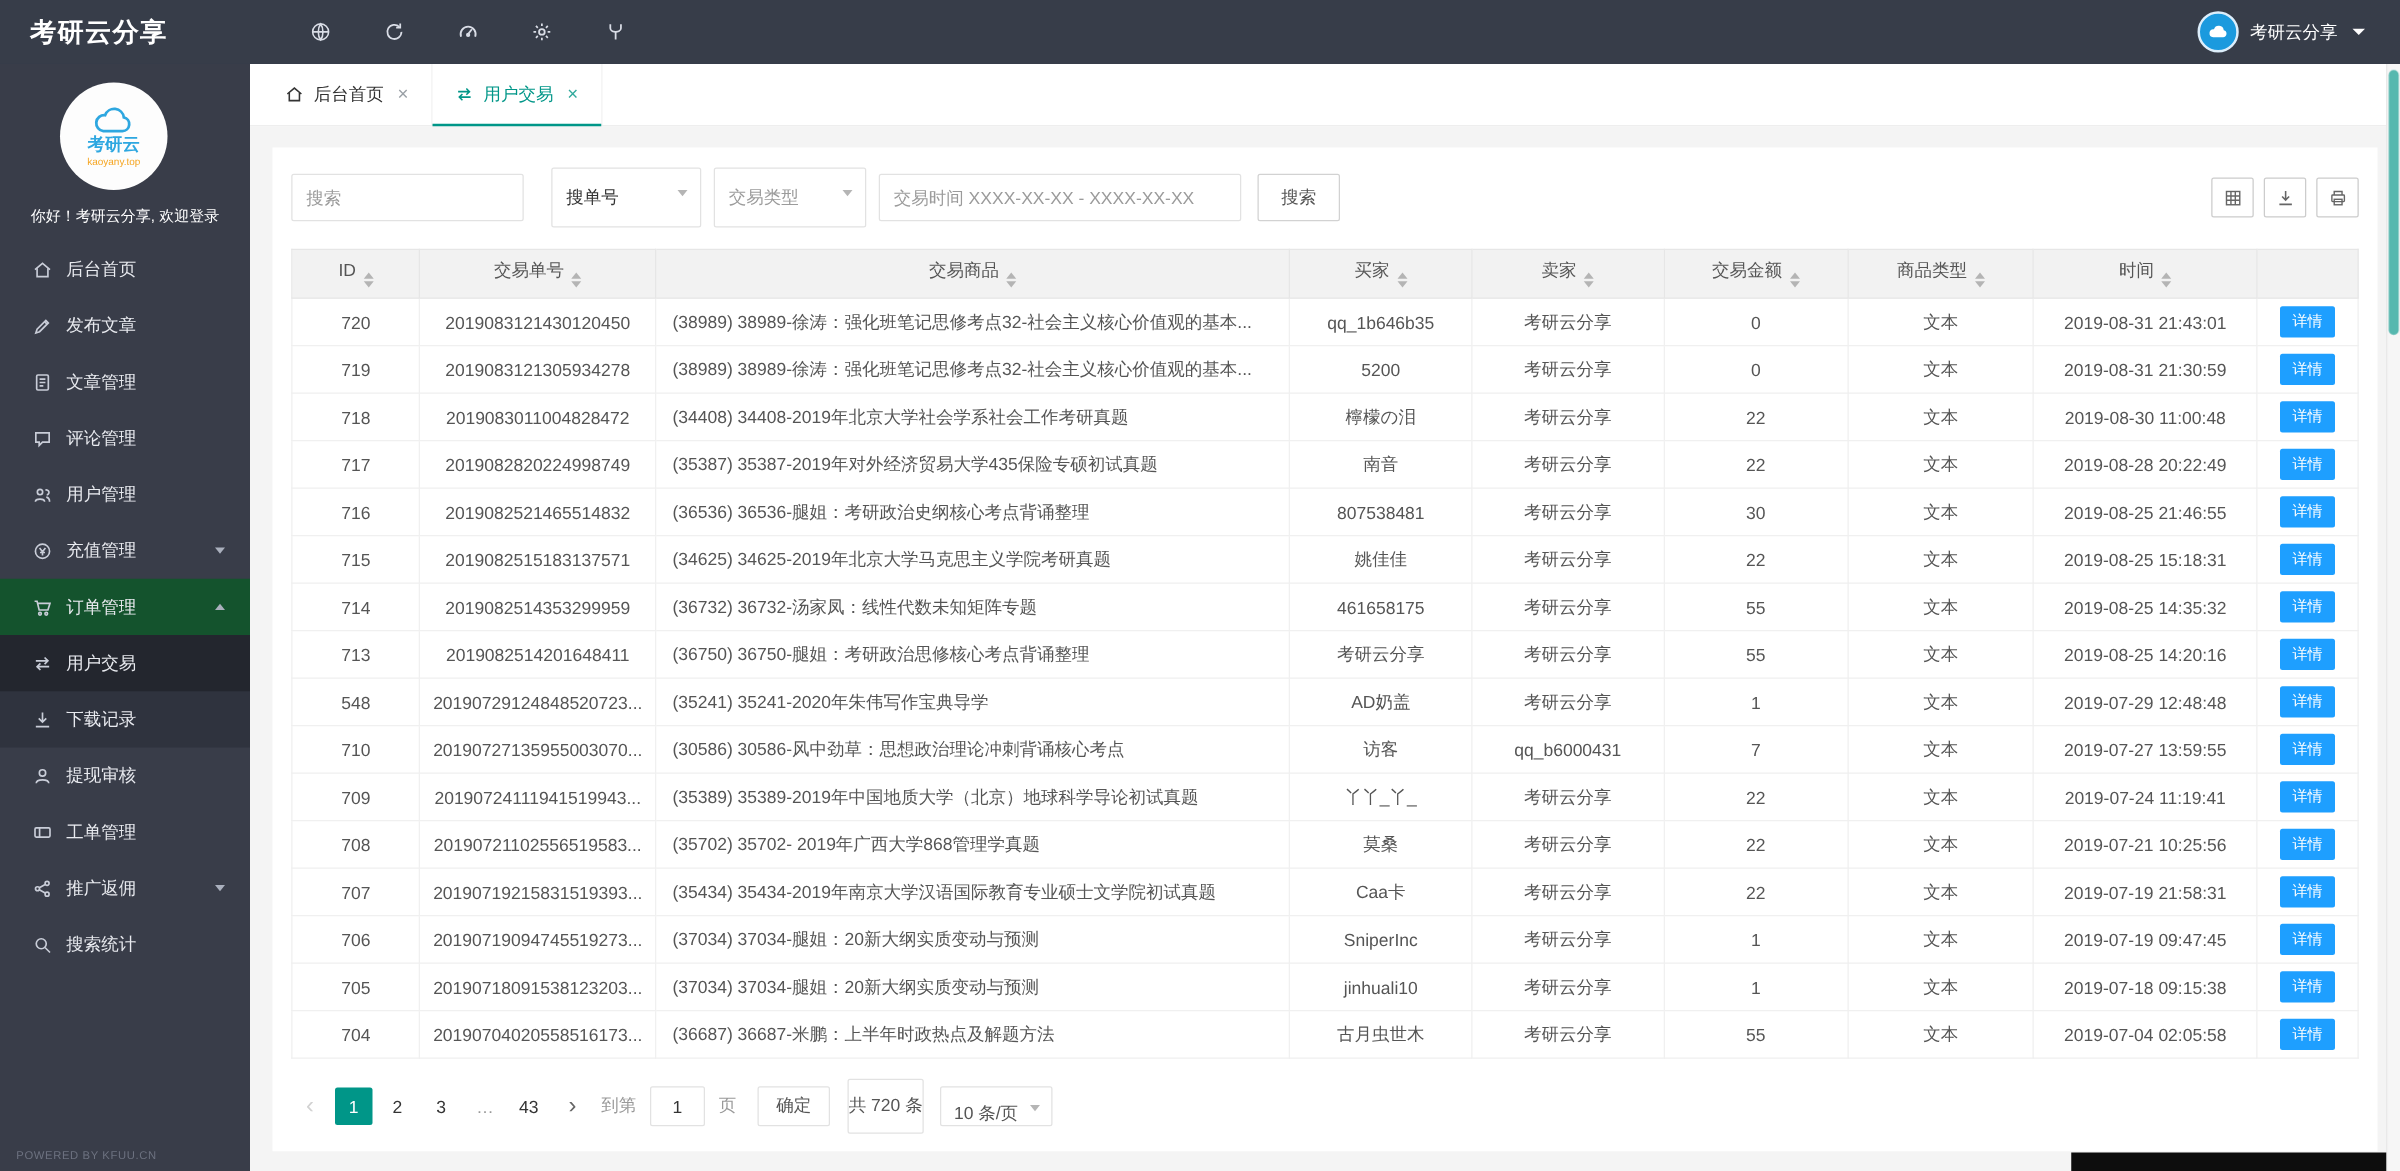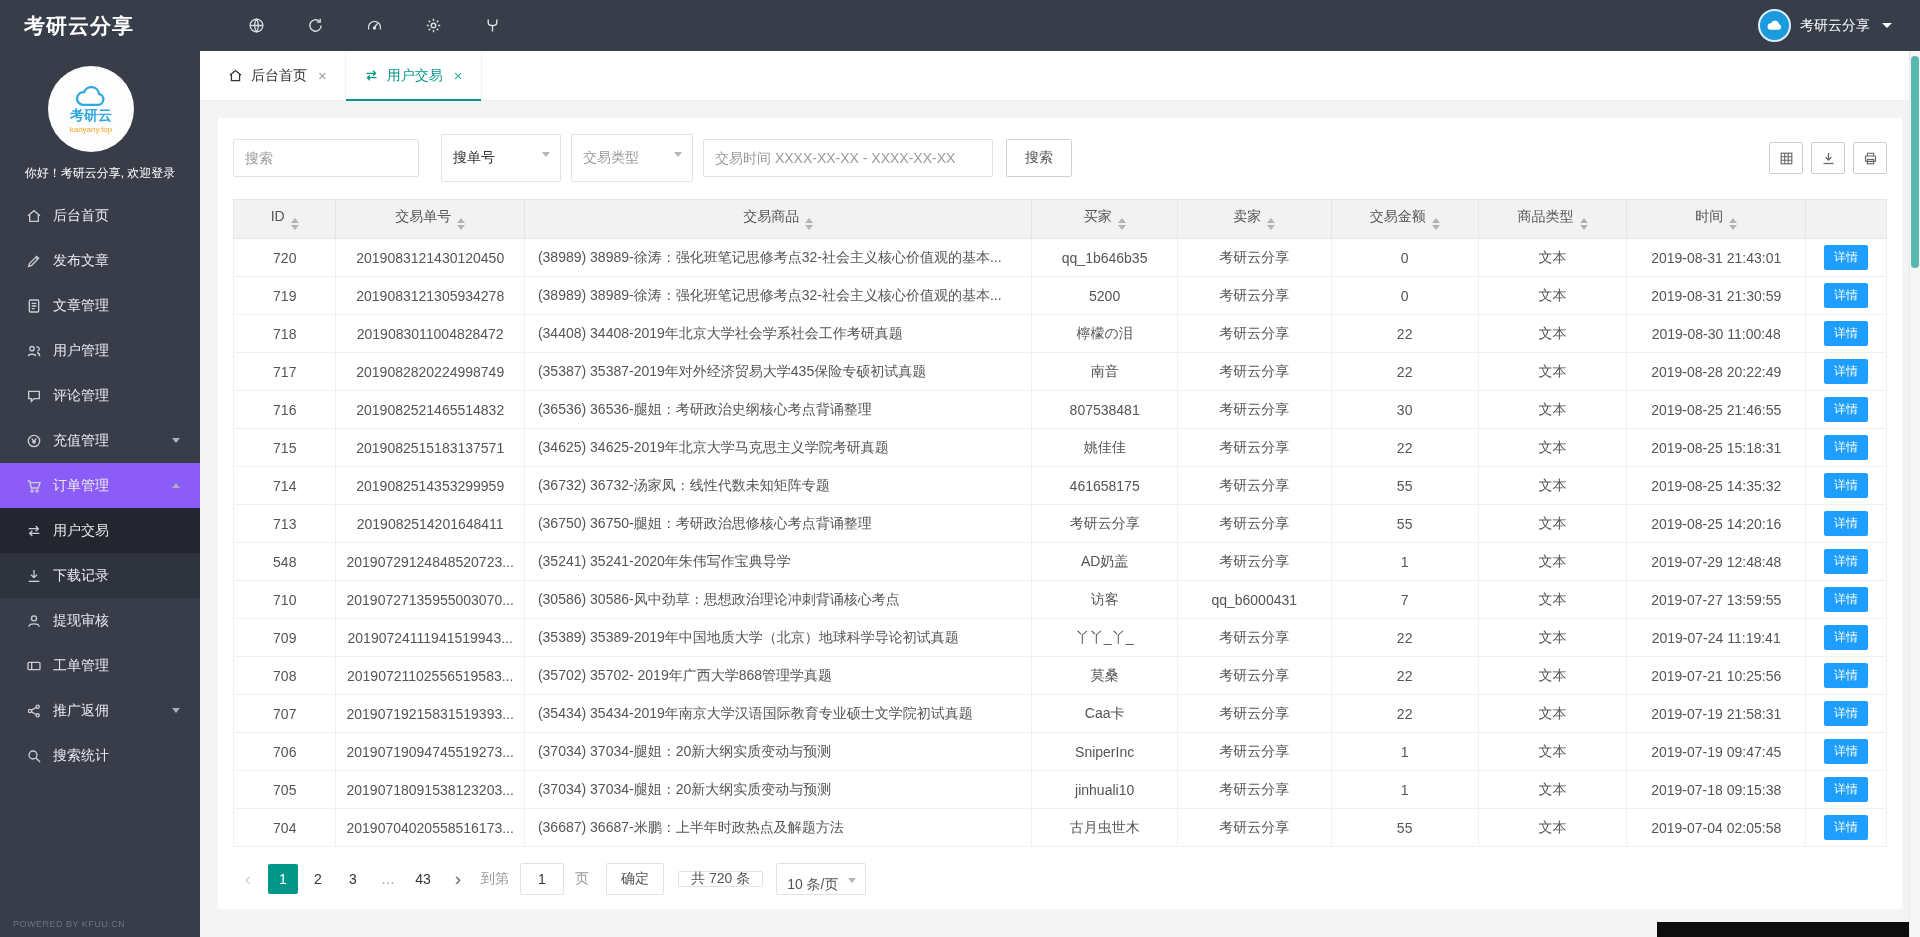--- a/index.html
+++ b/index.html
@@ -26,21 +26,21 @@
   .logo-name { color:#2ea7e0; font-size:14px; font-weight:bold; margin-top:-2px; }
   .logo-domain { color:#f5a623; font-size:8px; }
   .greeting { font-size:12px; color:#fff; text-align:center; margin:13px 6px 11px; }
   .menu { font-size:14px; }
   .menu-item { height:45px; display:flex; align-items:center; padding:0 20px 0 26px; gap:11px; cursor:pointer; color:#e8eaef; }
   .menu-item .mi-ic { color:#c9cdd8; flex:none; }
   .menu-item .mi-ic svg { width:16px; height:16px; }
   .mi-caret { margin-left:auto; width:0; height:0; border-left:4.5px solid transparent; border-right:4.5px solid transparent; }
   .mi-caret.down { border-top:5px solid #aab0bd; }
   .mi-caret.up { border-bottom:5px solid #aab0bd; }
-  .menu-item.parent-open { background:#8b5cf6; }
+  .menu-item.parent-open { background:#14532d; }
   .submenu { background:#2f333e; }
   .submenu .menu-item.active { background:#23262e; }
   .powered { position:absolute; bottom:8px; left:13px; font-size:9px; color:#6d7280; letter-spacing:.5px; }
 
   
   .main { position:absolute; top:51px; left:200px; right:0; bottom:0; background:#f4f4f4; }
   .tabbar { height:50px; background:#fff; display:flex; align-items:stretch; border-bottom:1px solid #eee; padding-left:10px; }
   .tab { display:flex; align-items:center; gap:8px; padding:0 18px; color:#333; border-right:1px solid #f2f2f2; position:relative; cursor:pointer; }
   .tab .tab-ic svg { width:15px; height:15px; }
   .tab-close { color:#9aa0a6; font-size:15px; margin-left:3px; cursor:pointer; }
@@ -83,21 +83,21 @@
   .pager { display:flex; align-items:center; margin-top:16px; color:#666; gap:5px; }
   .pg { min-width:30px; height:30px; display:inline-flex; align-items:center; justify-content:center; padding:0 6px; cursor:pointer; color:#333; border-radius:2px; }
   .pg.prev::before { content:"‹"; } .pg.next::before { content:"›"; }
   .pg.prev { color:#d2d2d2; font-size:19px; }
   .pg.next { color:#666; font-size:19px; }
   .pg.current { background:#009688; color:#fff; }
   .pg.dots { color:#999; cursor:default; }
   .jump-label { color:#999; margin:0 3px; }
   .jump-input { width:44px; height:32px; border:1px solid #e2e2e2; border-radius:2px; text-align:center; font-size:14px; color:#333; outline:none; margin:0 3px; }
   .btn-confirm { height:32px; padding:0 14px; border:1px solid #e2e2e2; background:#fff; border-radius:2px; font-size:14px; color:#555; margin:0 9px; cursor:pointer; font-family:inherit; }
-  .total-box { height:16px; display:inline-flex; align-items:center; padding:0 12px; border:1px solid #e2e2e2; border-radius:2px; margin-right:8px; color:#555; }
+  .total-box { height:44px; display:inline-flex; align-items:center; padding:0 0; border:1px solid #e2e2e2; border-radius:2px; margin-right:8px; color:#555; }
   .size-select { height:32px; display:inline-flex; align-items:flex-end; padding:0 26px 0 10px; border:1px solid #e2e2e2; border-radius:2px; position:relative; cursor:pointer; color:#555; }
   .size-select .caret-d { position:absolute; right:9px; top:14px; }
 
   
   .scrollbar { position:fixed; top:51px; right:0; bottom:0; width:11px; background:#f6f6f6; border-left:1px solid #e9e9e9; z-index:40; }
   .scroll-thumb { position:absolute; top:5px; left:1px; width:8px; height:212px; background:#009688; opacity:.65; border-radius:4px; cursor:grab; }
   .watermark { position:fixed; right:11px; bottom:0; width:252px; height:15px; background:#0d0d0d; z-index:40; }
 </style>
 </head>
 <body>
@@ -184,34 +184,34 @@
           <svg viewBox="0 0 24 24" fill="none" stroke="currentColor" stroke-width="2">
             <rect x="5" y="3" width="14" height="18" rx="1.5"></rect>
             <path d="M8.5 8h7M8.5 12h7M8.5 16h4.5"></path>
           </svg>
         </span>
       <span>文章管理</span>
     </div>
     <div class="menu-item">
       <span class="mi-ic">
           <svg viewBox="0 0 24 24" fill="none" stroke="currentColor" stroke-width="2">
+            <path d="M4 5h16v11h-8l-4 4v-4H4V5z"></path>
+          </svg>
+        </span>
+      <span>评论管理</span>
+    </div>
+    <div class="menu-item">
+      <span class="mi-ic">
+          <svg viewBox="0 0 24 24" fill="none" stroke="currentColor" stroke-width="2">
             <circle cx="9" cy="8.5" r="3.2"></circle>
             <path d="M3.5 20c0-4.2 11-4.2 11 0"></path>
             <path d="M15.5 6.2a3 3 0 1 1 1.6 5.7M16.5 14.6c2.7.5 4 2.4 4 5.4"></path>
           </svg>
         </span>
       <span>用户管理</span>
-    </div>
-    <div class="menu-item">
-      <span class="mi-ic">
-          <svg viewBox="0 0 24 24" fill="none" stroke="currentColor" stroke-width="2">
-            <path d="M4 5h16v11h-8l-4 4v-4H4V5z"></path>
-          </svg>
-        </span>
-      <span>评论管理</span>
     </div>
     <div class="menu-item">
       <span class="mi-ic">
           <svg viewBox="0 0 24 24" fill="none" stroke="currentColor" stroke-width="2">
             <circle cx="12" cy="12" r="8.5"></circle>
             <path d="M8.5 8l3.5 4.5L15.5 8M12 12.5V17M9 13.5h6"></path>
           </svg>
         </span>
       <span>充值管理</span>
       <span class="mi-caret down"></span>

